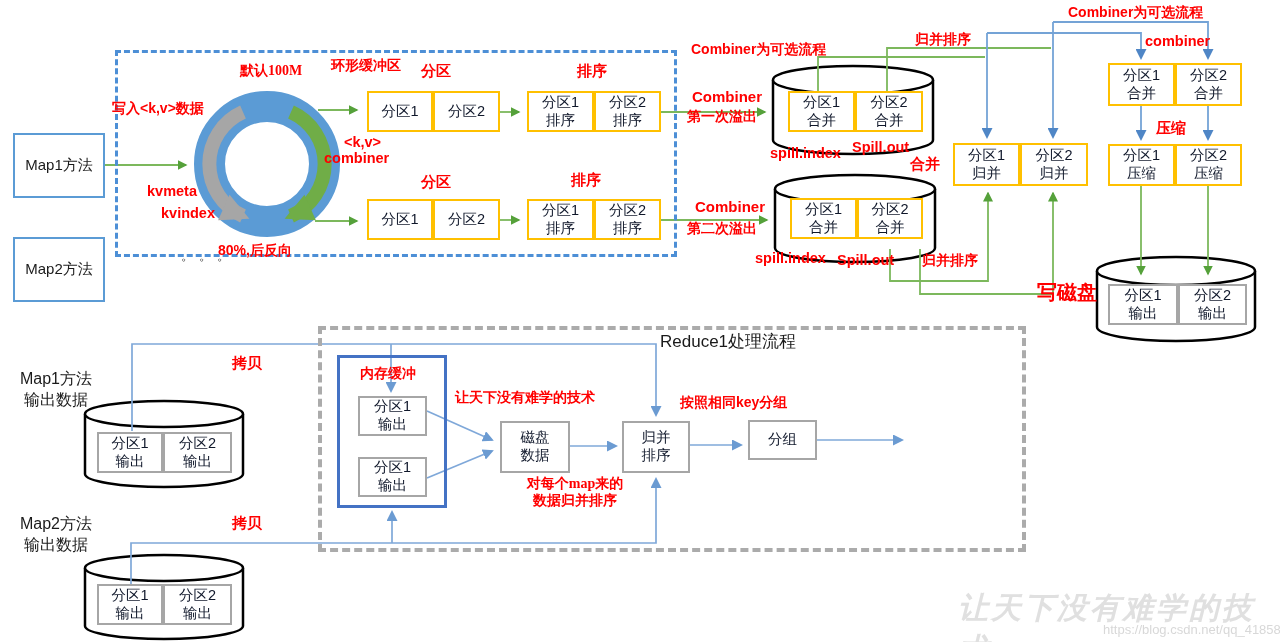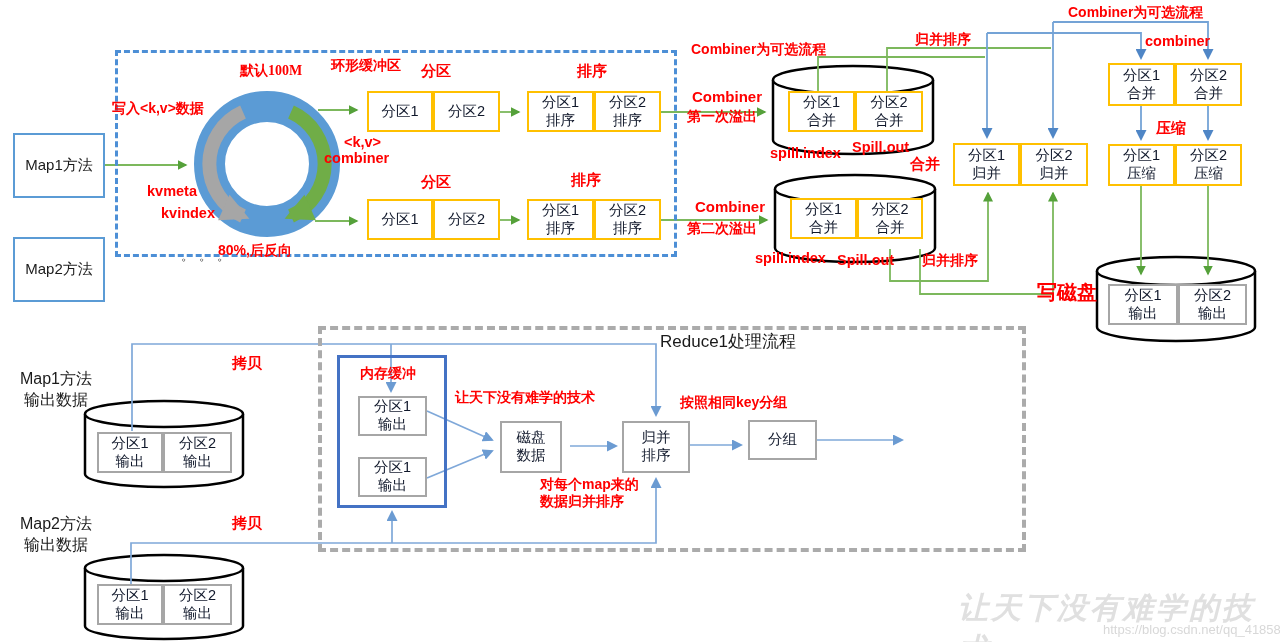--- a/index.html
+++ b/index.html
@@ -229,25 +229,25 @@
 
   <div class="abs frame" style="left:337px;top:355px;width:110px;height:153px;"></div>
   <div class="lbl" style="left:360px;top:365px;">内存缓冲</div>
   <div class="abs cell gray" style="left:358px;top:396px;width:69px;height:40px;"><span>分区1
 输出</span></div>
   <div class="abs cell gray" style="left:358px;top:457px;width:69px;height:40px;"><span>分区1
 输出</span></div>
 
   <div class="lbl" style="left:455px;top:389px;">让天下没有难学的技术</div>
 
-  <div class="abs cell gray" style="left:500px;top:421px;width:62px;height:52px;"><span>磁盘
+  <div class="abs cell gray" style="left:500px;top:421px;width:70px;height:52px;"><span>磁盘
 数据</span></div>
   <div class="abs cell gray" style="left:622px;top:421px;width:68px;height:52px;"><span>归并
 排序</span></div>
-  <div class="lbl" style="left:540px;top:476px;width:112px;text-align:left;">对每个map来的
+  <div class="lbl" style="left:519px;top:476px;width:112px;text-align:center;font-family:Liberation Serif, serif;">对每个map来的
 数据归并排序</div>
 
   <div class="lbl" style="left:680px;top:394px;">按照相同key分组</div>
   <div class="abs cell gray" style="left:748px;top:420px;width:69px;height:40px;"><span>分组</span></div>
 
 
   <div class="blk wm-slogan" style="left:958px;top:588px;">让天下没有难学的技术</div>
   <div class="blk wm-url" style="left:1103px;top:622px;">https://blog.csdn.net/qq_41858402</div>
 
 </div>

